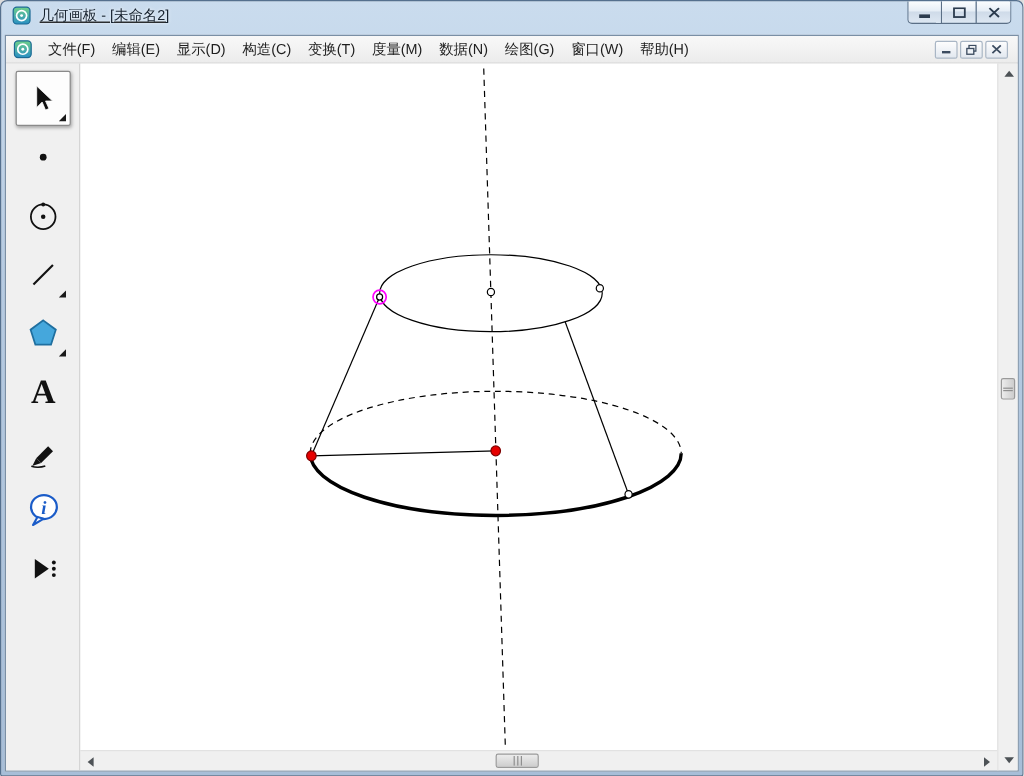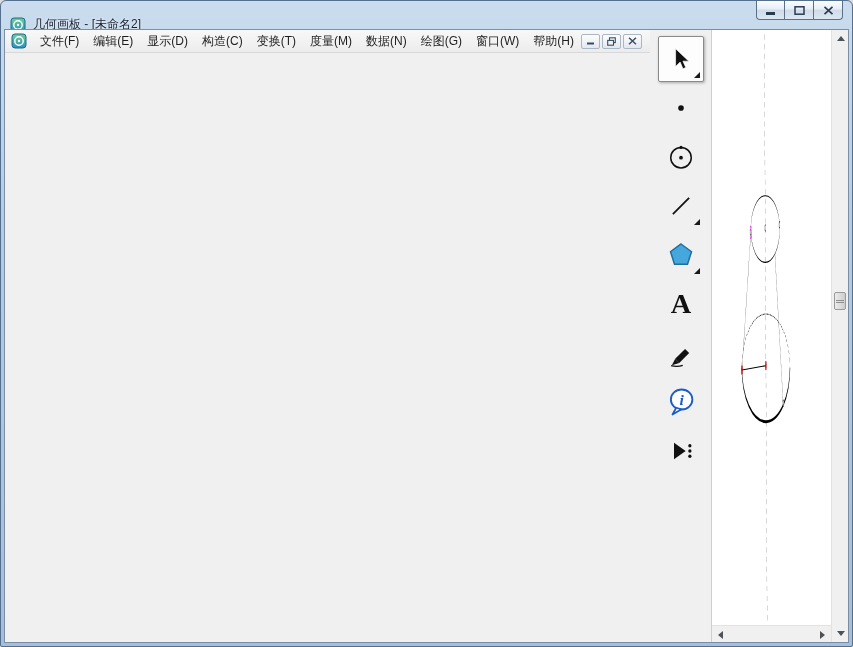--- a/index.html
+++ b/index.html
@@ -1,32 +1,32 @@
 <!DOCTYPE html>
 <html><head>
 <meta charset="utf-8">
 <style>
   html,body{margin:0;padding:0;background:#dcdcdc;font-family:"Liberation Sans",sans-serif;}
   .window{position:relative;width:853px;height:647px;box-sizing:border-box;
     background:linear-gradient(180deg,#cadcee 0%,#b6cbe2 35%,#a7bed8 100%);
     border:1px solid #55708e;border-radius:6px 6px 2px 2px;overflow:hidden;}
   
-  .titlebar{height:28px;display:flex;align-items:flex-end;padding:4px 9px;position:relative;}
+  .titlebar{height:28px;display:flex;align-items:flex-start;padding:4px 9px;position:relative;text-decoration:underline;}
   .app-icon{width:16px;height:16px;margin-right:7px;flex:0 0 auto;}
   .title-text{font-size:12px;color:#16222f;text-shadow:0 0 3px rgba(255,255,255,.9);}
   .win-buttons{position:absolute;top:0;right:9px;display:flex;}
   .win-btn{width:29px;height:19px;border:1px solid #5b6f86;border-top:none;box-sizing:border-box;
     background:linear-gradient(180deg,#fbfdfe,#e6eef6 45%,#cfdbe9 50%,#dde7f2);
     display:flex;align-items:center;justify-content:center;}
   .win-btn + .win-btn{border-left:none;}
   .win-btn:first-child{border-radius:0 0 0 4px;}
   .win-btn:last-child{border-radius:0 0 4px 0;}
   
   .client{position:absolute;left:3px;right:3px;top:28px;bottom:3px;background:#f0f0f0;
-    border:1px solid #7a8fa5;display:flex;box-sizing:border-box;}
+    border:1px solid #7a8fa5;display:flex;flex-direction:column;box-sizing:border-box;}
   
   .menubar{height:22px;background:linear-gradient(180deg,#f8f8f8,#ececec);
     border-bottom:1px solid #d8d8d8;display:flex;align-items:center;padding:0 6px;flex:0 0 auto;}
   .menu-icon{width:16px;height:16px;margin-right:6px;flex:0 0 auto;}
   .menu-item{font-size:12px;color:#1e1e1e;padding:2px 7px;white-space:nowrap;cursor:default;}
   .mdi-buttons{margin-left:auto;display:flex;gap:2px;align-items:center;padding-right:2px;}
   .mdi-btn{width:19px;height:15px;border:1px solid #a9b6c5;border-radius:2px;box-sizing:border-box;
     background:linear-gradient(#fdfdfd,#e2e8f0);display:flex;align-items:center;justify-content:center;}
   
   .content{flex:1;display:grid;grid-template-columns:62px 1fr 17px;grid-template-rows:1fr 17px;min-height:0;}

